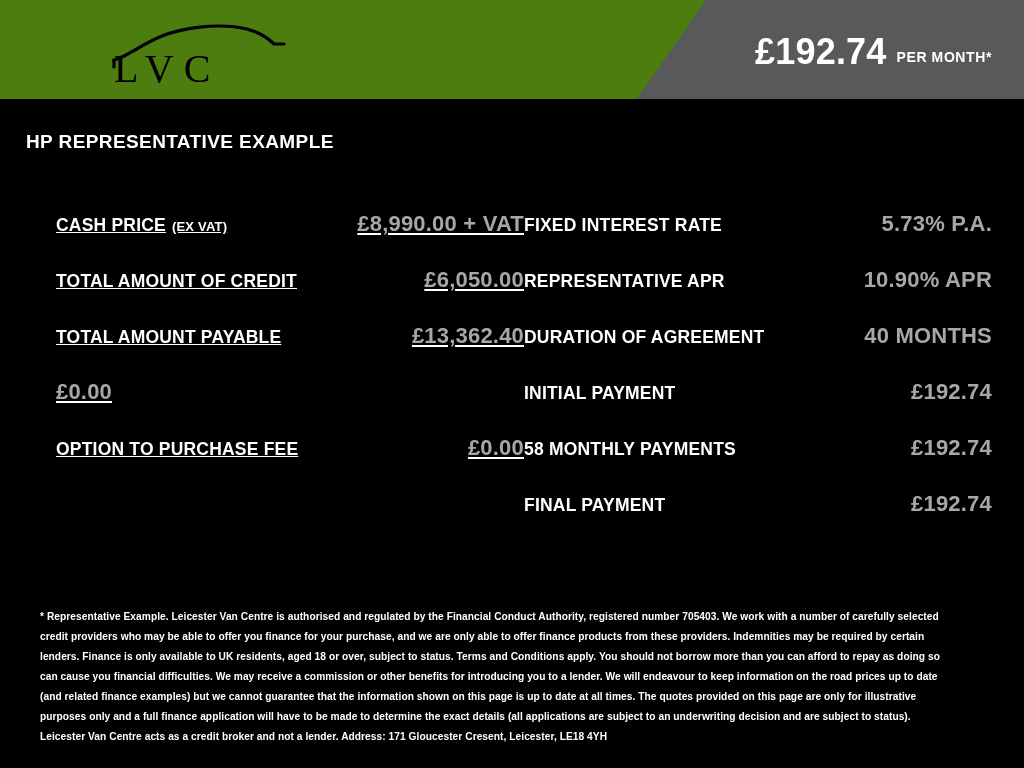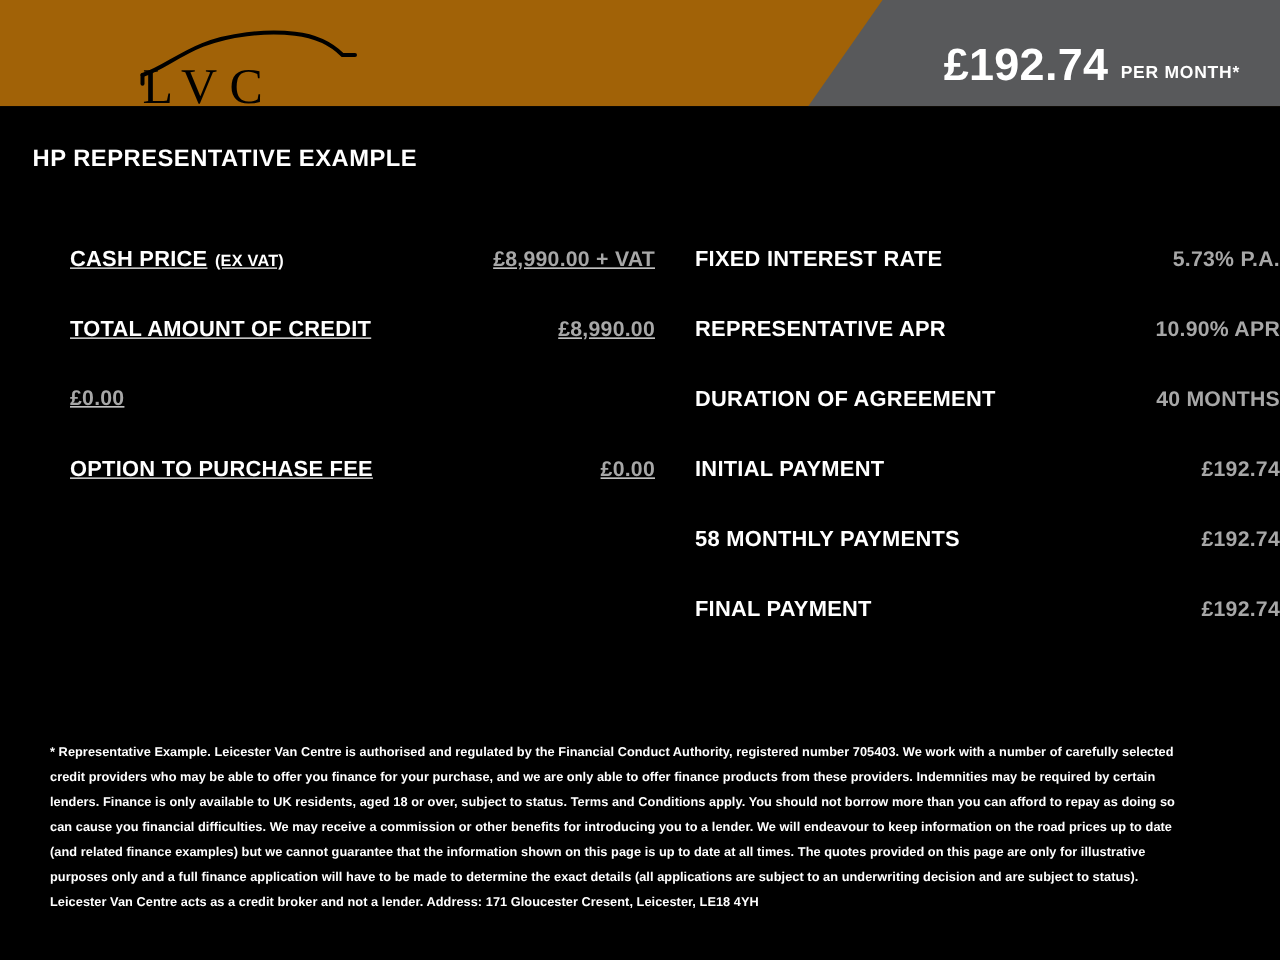--- a/index.html
+++ b/index.html
@@ -12,22 +12,22 @@
     height: 768px;
     overflow: hidden;
     font-family: "Liberation Sans", sans-serif;
     color: #ffffff;
   }
 
   
   .header {
     position: relative;
     width: 1024px;
-    height: 85px;
-    background: #a16207;
+    height: 99px;
+    background: #4d7c0f;
     overflow: hidden;
   }
   .logo-wrap {
     position: absolute;
     left: 108px;
     top: 20px;
     width: 260px;
     height: 66px;
   }
   .logo-svg { display: block; }
@@ -86,21 +86,21 @@
     left: 0;
     top: 112px;
     width: 1024px;
     display: flex;
   }
   .col {
     width: 468px;
     box-sizing: border-box;
   }
   .col-left { margin-left: 56px; text-decoration: underline; }
-  .col-right { margin-left: 32px; }
+  .col-right { }
 
   .row {
     display: flex;
     align-items: baseline;
     justify-content: space-between;
     height: 56px;
   }
   .row-label {
     font-size: 17.5px;
     font-weight: bold;
@@ -108,21 +108,21 @@
     color: #ffffff;
     white-space: nowrap;
   }
   .row-label .sub {
     font-size: 13px;
     font-weight: bold;
     letter-spacing: 0.2px;
     margin-left: 6px;
   }
   .row-value {
-    font-size: 17px;
+    font-size: 22px;
     font-weight: bold;
     letter-spacing: 0.2px;
     color: #a7a7a7;
     white-space: nowrap;
     text-align: right;
   }
 
   
   .disclaimer {
     position: absolute;
@@ -166,23 +166,29 @@
           <span>CASH PRICE</span><span class="sub">(EX VAT)</span>
         </div>
         <div class="row-value">£8,990.00 + VAT</div>
       </div>
 
 
       <div class="row">
         <div class="row-label">
           <span>TOTAL AMOUNT OF CREDIT</span><span class="sub"></span>
         </div>
-        <div class="row-value">£8,990.00</div>
-      </div>
-
+        <div class="row-value">£6,050.00</div>
+      </div>
+
+      <div class="row">
+        <div class="row-label">
+          <span>TOTAL AMOUNT PAYABLE</span><span class="sub"></span>
+        </div>
+        <div class="row-value">£13,362.40</div>
+      </div>
 
       <div class="row">
         <div class="row-value">£0.00</div>
       </div>
 
       <div class="row">
         <div class="row-label">
           <span>OPTION TO PURCHASE FEE</span><span class="sub"></span>
         </div>
         <div class="row-value">£0.00</div>

